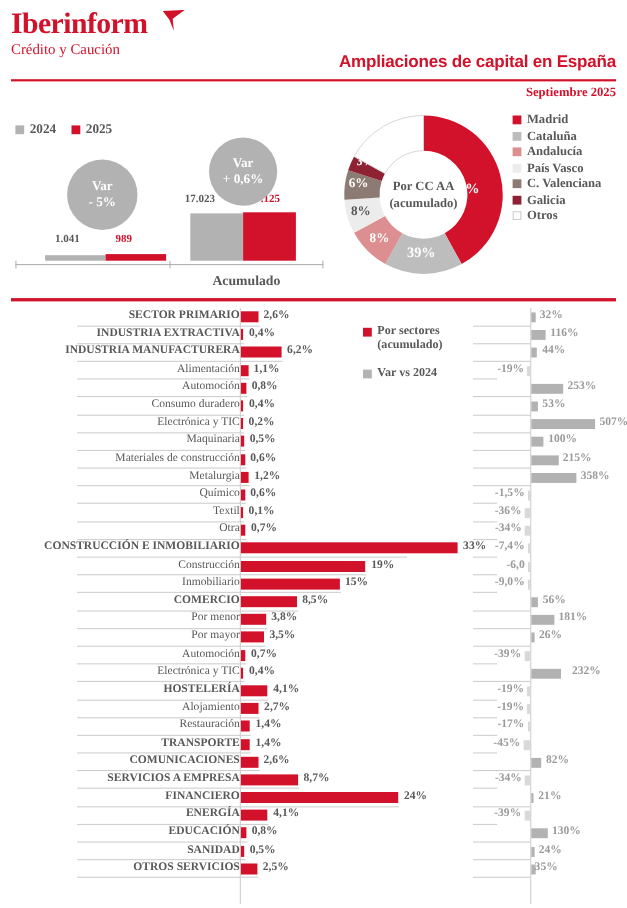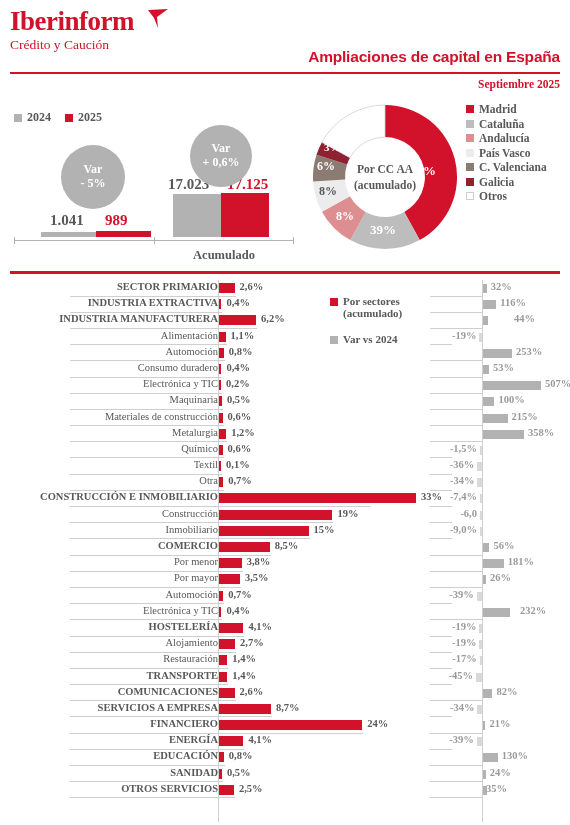--- a/index.html
+++ b/index.html
@@ -42,21 +42,21 @@
   .axisline{position:absolute;left:14px;top:240px;width:280px;height:1px;background:#b2b2b2;}
   .tickL{position:absolute;top:237px;width:1px;height:7px;background:#b2b2b2;}
 
   .bar{position:absolute;bottom:0;}
 
   .bubble{
     position:absolute;border-radius:50%;background:#b2b2b2;color:#ffffff;
     display:flex;flex-direction:column;align-items:center;justify-content:center;
     font-family:"Liberation Serif",serif;font-weight:bold;line-height:1.15;text-align:center;
   }
-  .val-lbl{position:absolute;font-family:"Liberation Serif",serif;font-weight:bold;font-size:15px;}
+  .val-lbl{position:absolute;font-family:"Liberation Serif",serif;font-weight:bold;font-size:10px;}
   .val-g{color:#58585a;}
   .val-r{color:#d2112b;}
   .grp-lbl{position:absolute;font-family:"Liberation Serif",serif;font-weight:bold;font-size:12.5px;color:#58585a;text-align:center;}
 
   
   .donut-wrap{position:absolute;left:305px;top:95px;width:160px;height:165px;}
   .donut-lbl{position:absolute;font-family:"Liberation Serif",serif;font-weight:bold;color:#ffffff;}
   .donut-center{
     position:absolute;left:50%;top:50%;transform:translate(-50%,-50%);
     text-align:center;font-family:"Liberation Serif",serif;font-weight:bold;
@@ -234,21 +234,21 @@
         <div class="gbar" style="width: 13.2702px;"></div>
         <div class="gval" style="left: 500.27px;">116%</div>
         <div class="sline-r" style="left: 430px; width: 52px;"></div>
       </div>
       <div class="srow">
         <div class="sname bold">INDUSTRIA MANUFACTURERA</div>
         <div class="rbar" style="width: 37.0121px;"></div>
         <div class="rval" style="left: 261.012px;">6,2%</div>
         <div class="sline-l" style="width: 187.012px; left: 70px;"></div>
         <div class="gbar" style="width: 5.03353px;"></div>
-        <div class="gval" style="left: 514px;">44%</div>
+        <div class="gval" style="left: 493px;">44%</div>
         <div class="sline-r" style="left: 430px; width: 52px;"></div>
       </div>
       <div class="srow">
         <div class="sname">Alimentación</div>
         <div class="rbar" style="width: 6.56667px;"></div>
         <div class="rval" style="left: 230.567px;">1,1%</div>
         <div class="sline-l" style="width: 156.567px; left: 70px;"></div>
         <div class="gbar" style="left: 479.467px; width: 2.53333px; background: rgb(217, 217, 217);"></div>
         <div class="gval neg" style="right: 93.5333px;">-19%</div>
         <div class="sline-r" style="left: 430px; width: 22px;"></div>

